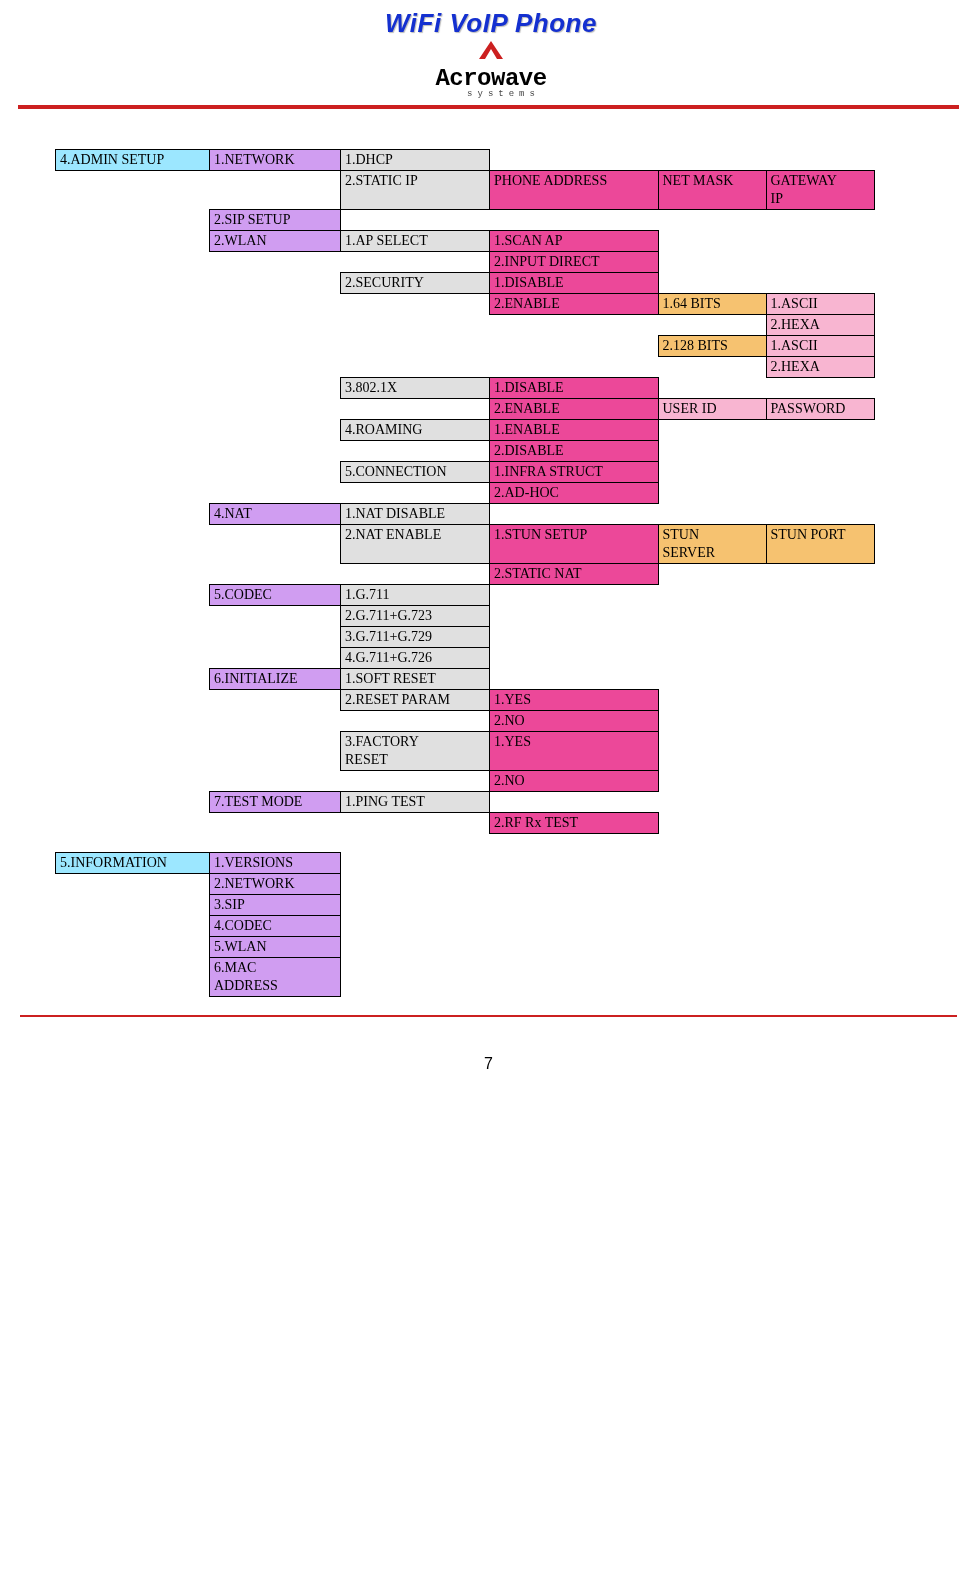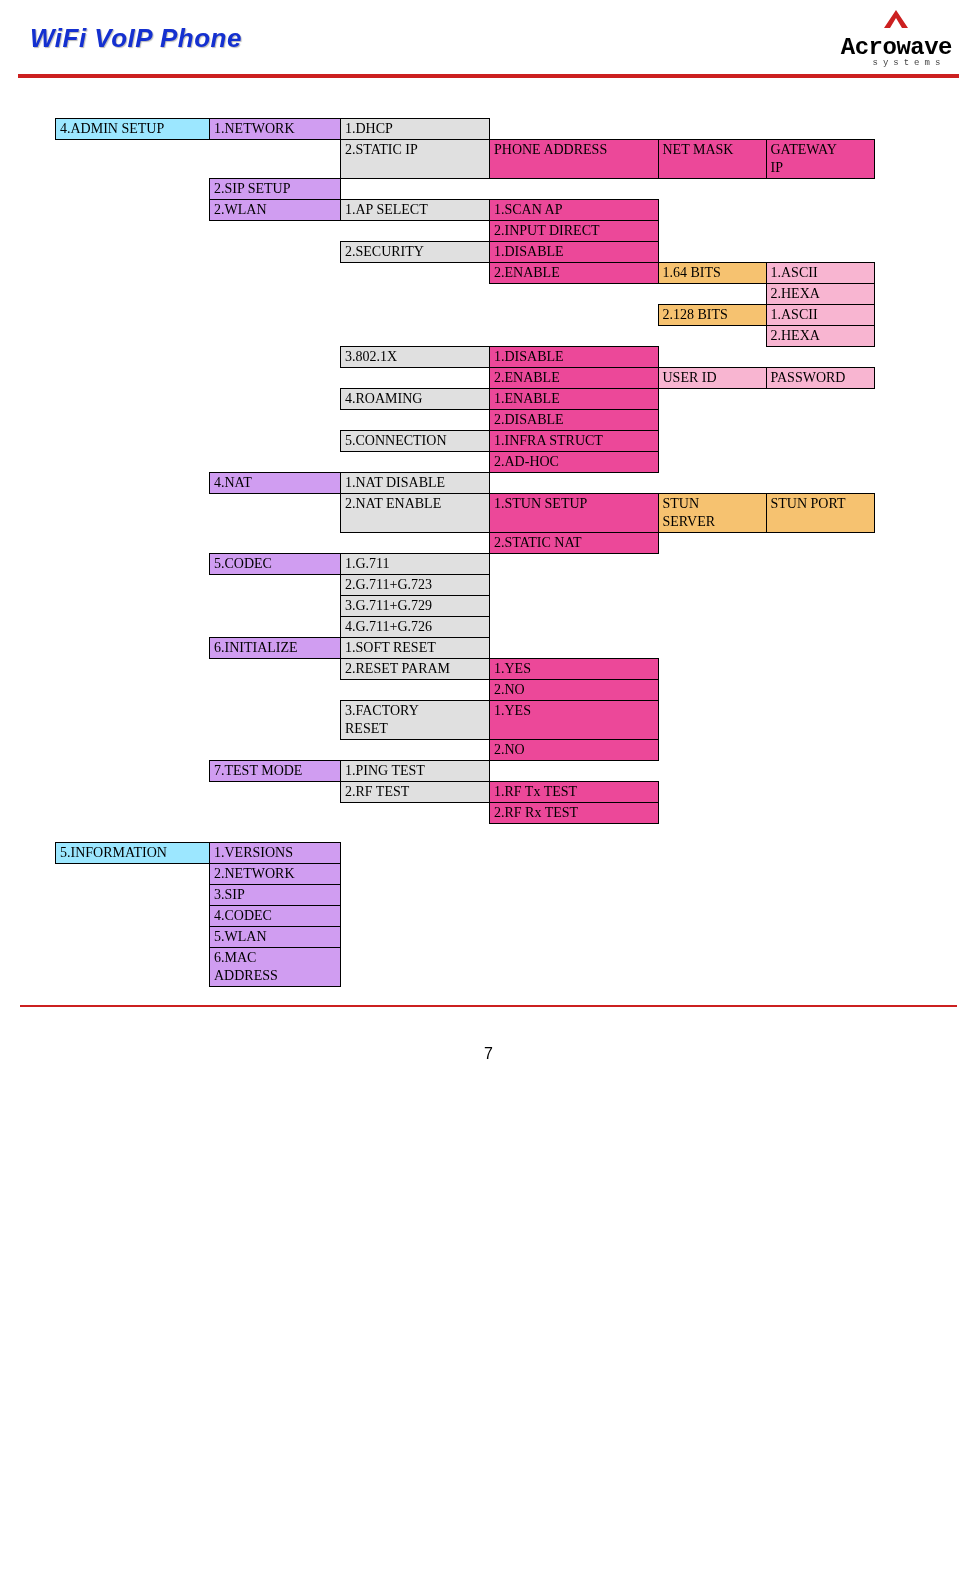--- a/index.html
+++ b/index.html
@@ -9,23 +9,24 @@
     background: #fff;
     width: 977px;
   }
   .page {
     width: 977px;
     position: relative;
     padding-bottom: 60px;
   }
   .header {
     display: flex;
-    justify-content: space-between;
+    justify-content: center;
     align-items: center;
     padding: 8px 25px 6px 30px;
+    flex-direction: column;
   }
   .title {
     font-family: "Comic Sans MS", cursive, sans-serif;
     font-size: 26px;
     font-style: italic;
     font-weight: bold;
     color: #1430d0;
     text-shadow: 1px 1px 1px #bbb;
     letter-spacing: 0.5px;
   }
@@ -355,28 +356,20 @@
         <td class="blank"></td>
         <td class="purple">7.TEST MODE</td>
         <td class="gray">1.PING TEST</td>
         <td class="blank"></td>
             <td class="blank"></td>
             <td class="blank"></td>
       </tr>
       <tr>
         <td class="blank"></td>
             <td class="blank"></td>
-        <td class="gray">2.RF TEST</td>
-        <td class="yellow">1.RF Tx TEST</td>
-        <td class="blank"></td>
-            <td class="blank"></td>
-      </tr>
-      <tr>
-        <td class="blank"></td>
-            <td class="blank"></td>
             <td class="blank"></td>
         <td class="yellow">2.RF Rx TEST</td>
         <td class="blank"></td>
             <td class="blank"></td>
       </tr>
     </tbody>
       </table>
 
     <table class="grid">
       <tbody>

